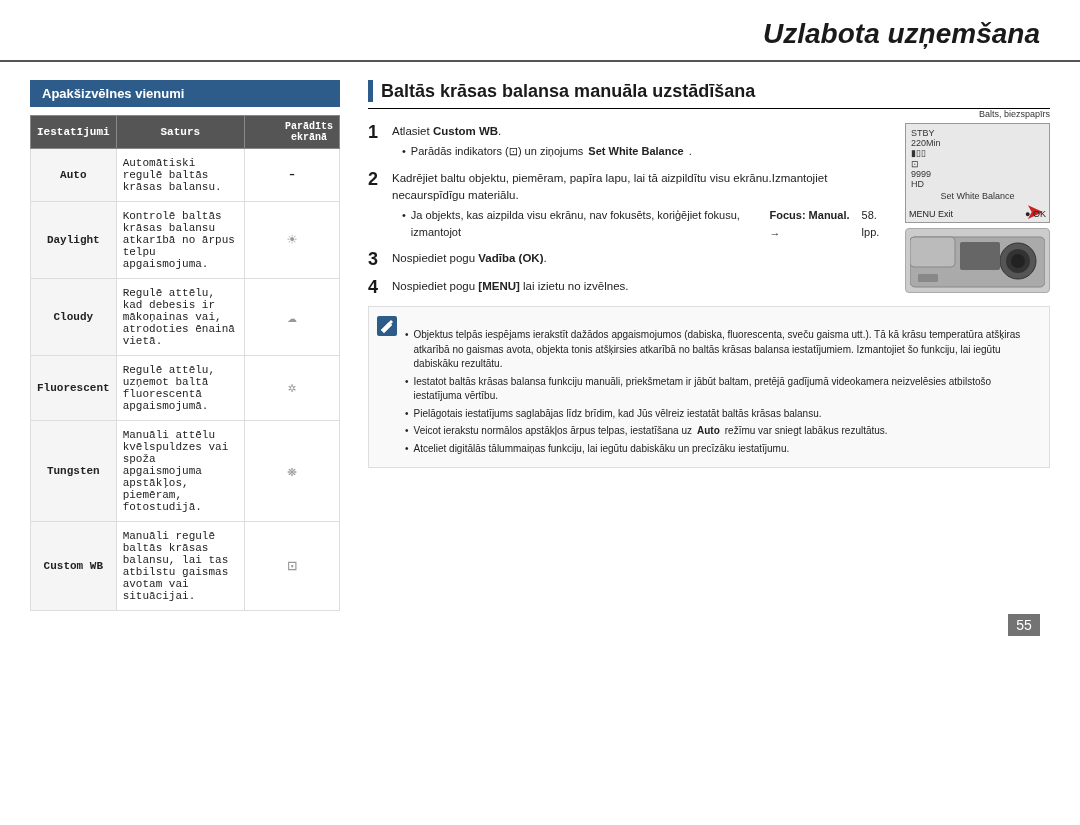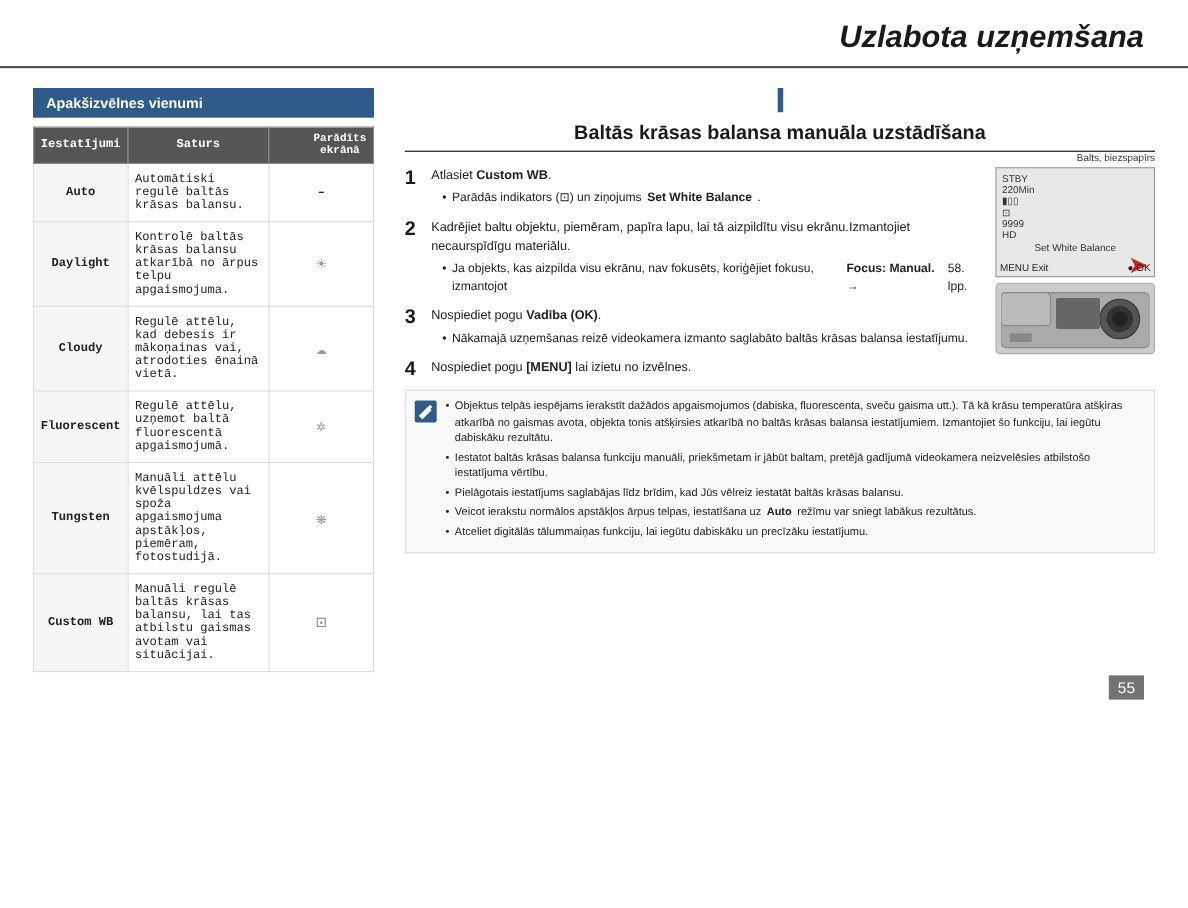--- a/index.html
+++ b/index.html
@@ -112,21 +112,20 @@
     .right-section-title {
       font-size: 18px;
       font-weight: bold;
       color: #1a1a1a;
       border-bottom: 1px solid #000;
       padding-bottom: 6px;
       margin-bottom: 14px;
       display: flex;
       align-items: center;
       gap: 8px;
-      flex-direction: column;
     }
     .title-bar-accent {
       width: 5px;
       height: 22px;
       background: #2e5c8a;
       display: inline-block;
       flex-shrink: 0;
     }
 
     .steps {
@@ -250,20 +249,21 @@
       font-size: 12px;
       display: flex;
       align-items: center;
       justify-content: center;
       flex-shrink: 0;
       border-radius: 2px;
       margin-top: 1px;
     }
     .notes-content {
       flex: 1;
+      margin-top: 13px;
     }
     .note-bullet {
       display: flex;
       gap: 5px;
       margin-bottom: 3px;
     }
     .note-bullet::before {
       content: "•";
       flex-shrink: 0;
     }
@@ -411,23 +411,20 @@
             <div class="sub-bullet">
               Ja objekts, kas aizpilda visu ekrānu, nav fokusēts, koriģējiet fokusu, izmantojot <strong>Focus: Manual. →</strong>58. lpp.
             </div>
           </div>
         </div>
 
         <div class="step-item">
           <div class="step-num">3</div>
           <div class="step-text">
             Nospiediet pogu <strong>Vadība (OK)</strong>.
-            <div class="sub-bullet">
-              Nākamajā uzņemšanas reizē videokamera izmanto saglabāto baltās krāsas balansa iestatījumu.
-            </div>
           </div>
         </div>
 
         <div class="step-item">
           <div class="step-num">4</div>
           <div class="step-text">
             Nospiediet pogu <strong>[MENU]</strong> lai izietu no izvēlnes.
           </div>
         </div>
 

